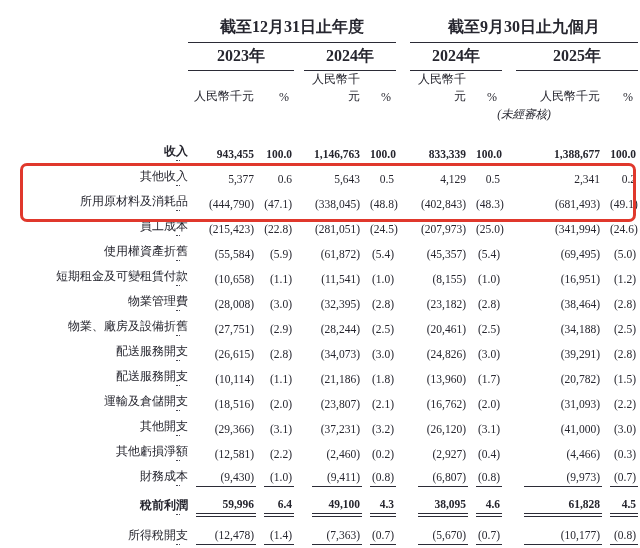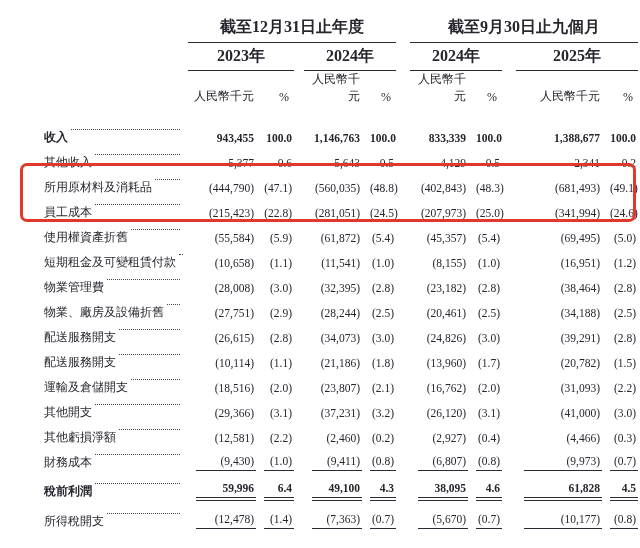--- a/index.html
+++ b/index.html
@@ -31,21 +31,21 @@
     height:20px; vertical-align:bottom; padding-bottom:2px;
     font-size:12px; text-align:right;
   }
   .hdr-sub th.amt { padding-right:2px; }
   .hdr-sub th.pct { padding-right:5px; }
   .hdr-note td { height:16px; font-style:italic; font-size:11.5px; text-align:center; vertical-align:top; }
   .hdr-spacer td { height:18px; }
 
   
   .data-row td { height:25px; }
-  .lblwrap { display:flex; align-items:flex-start; padding-left:24px; }
+  .lblwrap { display:flex; align-items:flex-end; padding-left:24px;flex-direction:column; }
   .lbl-text { white-space:nowrap; font-size:12px; }
   .dots { flex:1 1 auto; margin:0 8px 3px 3px; border-bottom:1.5px dotted #4a4a55; min-width:4px; }
   td.v { text-align:right; }
   td.v .vw { display:block; padding:0 2px 0 0; font-size:11.5px; margin-left:8px; }
   tr.bold .lbl-text, tr.bold td.v .vw { font-weight:bold; }
 
   tr.rule-single td.v .vw { border-bottom:1.4px solid #2b2b36; padding-bottom:3px; }
   tr.rule-double td.v .vw { border-bottom:4px double #2b2b36; padding-bottom:3px; }
   tr.spaced td { height:28px; padding-top:2px; }
 
@@ -104,20 +104,24 @@
       <th class="amt">人民幣千元</th>
       <th class="pct">%</th>
       <td></td>
       <th class="amt">人民幣千元</th>
       <th class="pct">%</th>
       <td></td>
       <th class="amt">人民幣千元</th>
       <th class="pct">%</th>
     </tr>
 
+    <tr class="hdr-note">
+      <td colspan="7"></td>
+      <td colspan="5">(未經審核)</td>
+    </tr>
 
     <tr class="hdr-spacer">
           <td colspan="12"></td>
         </tr>
 
     </tbody>
       <tbody>
         <tr class="data-row bold">
     <td>
       <div class="lblwrap">
@@ -196,21 +200,21 @@
       </div>
     </td>
     <td class="v">
             <span class="vw">(444,790)</span>
           </td>
     <td class="v">
             <span class="vw">(47.1)</span>
           </td>
     <td class="g"></td>
     <td class="v">
-            <span class="vw">(560,035)</span>
+            <span class="vw">(338,045)</span>
           </td>
     <td class="v">
             <span class="vw">(48.8)</span>
           </td>
     <td class="g"></td>
     <td class="v">
             <span class="vw">(402,843)</span>
           </td>
     <td class="v">
             <span class="vw">(48.3)</span>

